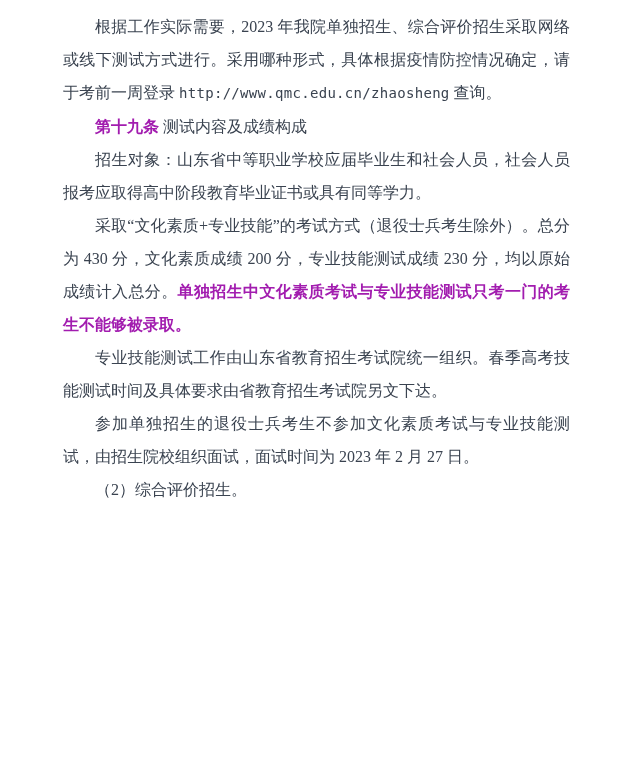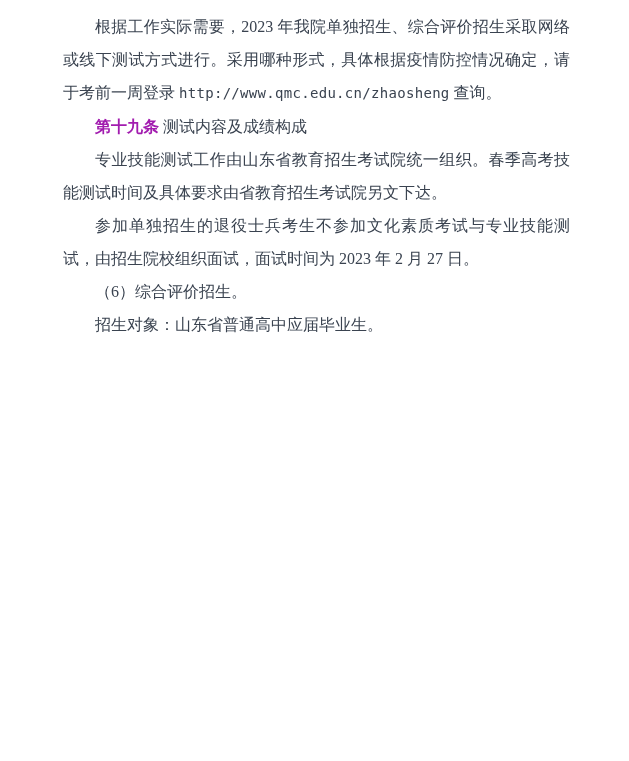--- a/index.html
+++ b/index.html
@@ -44,25 +44,26 @@
 </head>
 <body>
 
 <div class="page">
 
   <p><span>根据工作实际需要，2023 年我院单独招生、综合评价招生采取网络或线下测试方式进行。采用哪种形式，具体根据疫情防控情况确定，请于考前一周登录 </span><span class="url">http://www.qmc.edu.cn/zhaosheng</span><span> 查询。</span></p>
 
   <p><span class="article-no">第十九条</span><span> 测试内容及成绩构成</span></p>
 
 
+  <p>招生对象：山东省中等职业学校应届毕业生和社会人员，社会人员报考应取得高中阶段教育毕业证书或具有同等学力。</p>
 
+  <p><span>采取“文化素质+专业技能”的考试方式（退役士兵考生除外）。总分为 430 分，文化素质成绩 200 分，专业技能测试成绩 230 分，均以原始成绩计入总分。</span><span class="warn">单独招生中文化素质考试与专业技能测试只考一门的考生不能够被录取。</span></p>
 
 
   <p>专业技能测试工作由山东省教育招生考试院统一组织。春季高考技能测试时间及具体要求由省教育招生考试院另文下达。</p>
 
   <p>参加单独招生的退役士兵考生不参加文化素质考试与专业技能测试，由招生院校组织面试，面试时间为 2023 年 2 月 27 日。</p>
 
-  <p>（6）综合评价招生。</p>
+  <p>（2）综合评价招生。</p>
 
-  <p>招生对象：山东省普通高中应届毕业生。</p>
 
 
 </div>
 
 </body></html>

